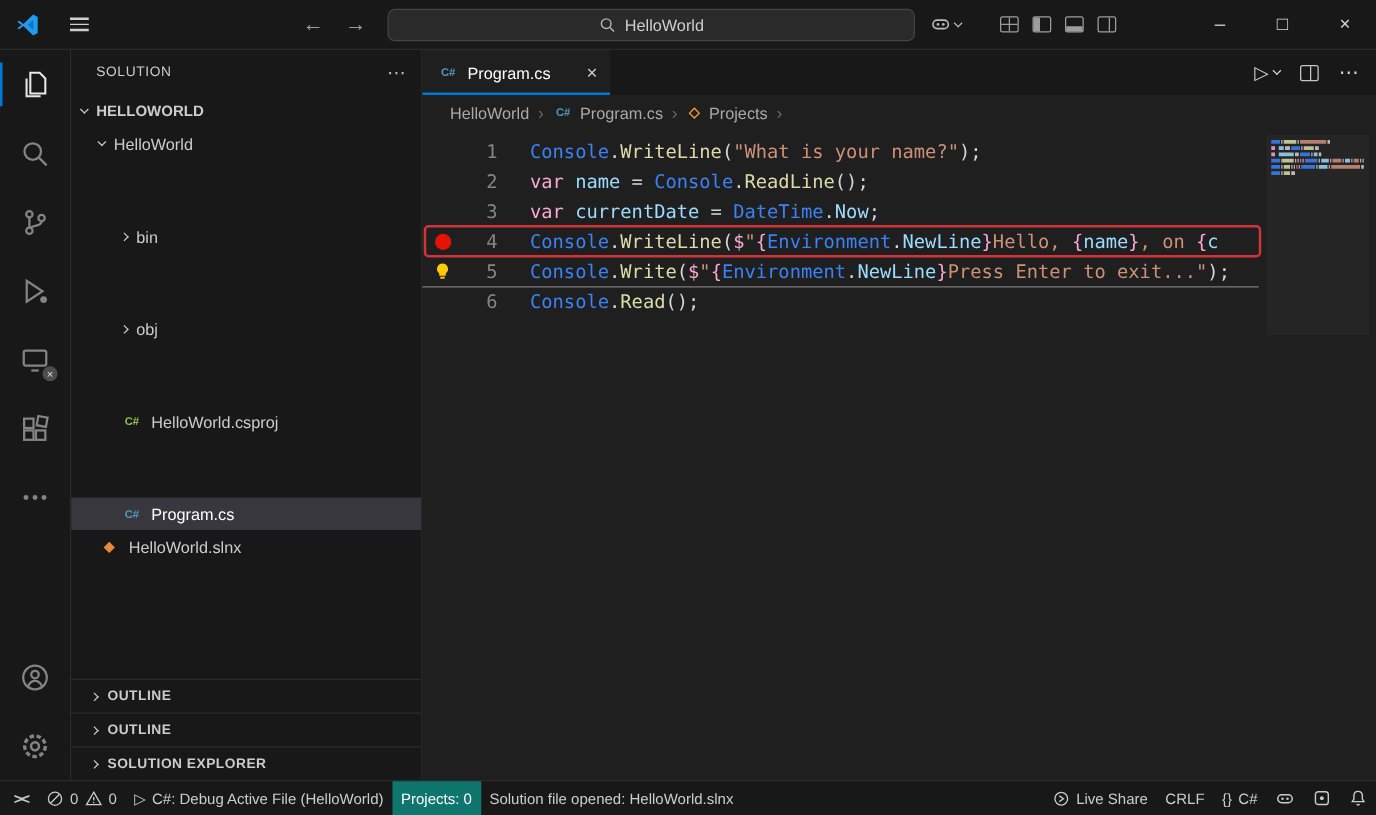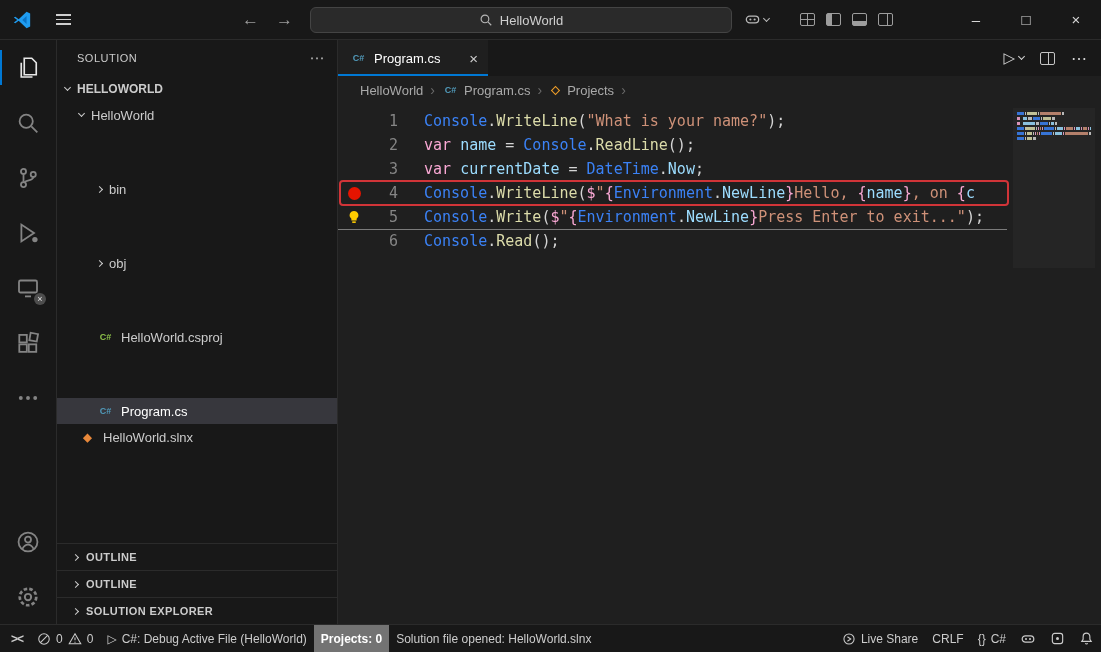--- a/index.html
+++ b/index.html
@@ -108,21 +108,21 @@
   .minimap { position:absolute; top:8px; right:10px; width:74px; cursor:pointer; }
   .mm-slider { position:absolute; inset:-4px -4px auto -4px; height:160px; background:rgba(121,121,121,.08); }
   .mm-row { height:3px; margin-bottom:2px; display:flex; gap:1px; }
   .mm-tk { height:3px; background:currentColor; display:inline-block; opacity:.85; }
   .mm-sp { height:3px; display:inline-block; }
 
   
   .statusbar { height:28px; background:#181818; border-top:1px solid #2b2b2b; display:flex;
                align-items:center; font-size:12px; color:#cccccc; flex:0 0 auto; padding-left:4px; }
   .sb-item { display:flex; align-items:center; gap:5px; padding:0 7px; height:100%; cursor:pointer; }
-  .sb-item.projects { background:#737373; color:#ffffff;font-weight:bold; }
+  .sb-item.projects { background:#0f766e; color:#ffffff; }
   .sb-right { margin-left:auto; display:flex; align-items:flex-end; height:100%; }
   .remote-glyph { font-weight:bold; letter-spacing:-1px; font-size:12px; }
   svg { display:block; }
 </style>
 </head>
 <body>
 
 <div id="app">
 
   <div class="titlebar">

